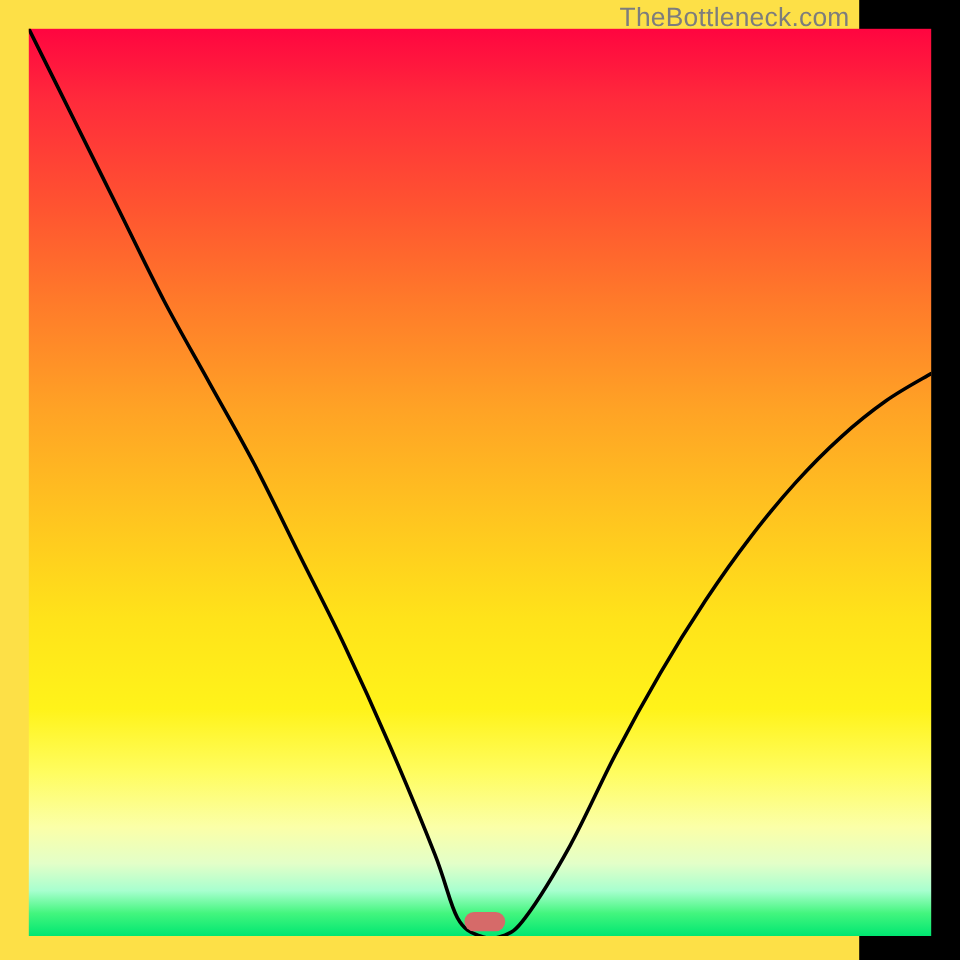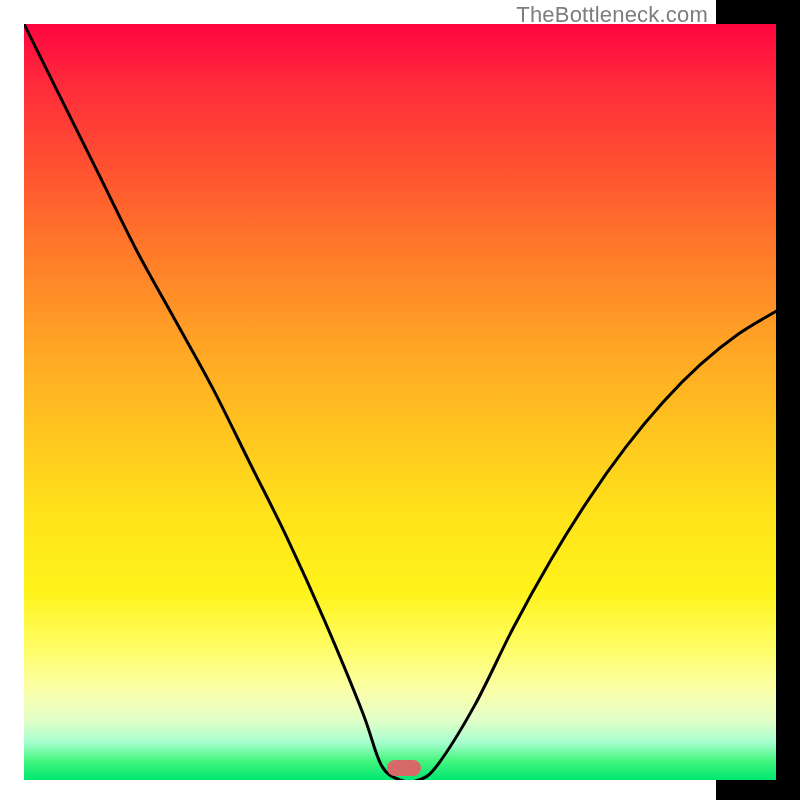--- a/index.html
+++ b/index.html
@@ -7,21 +7,21 @@
     padding: 0;
     width: 800px;
     height: 800px;
     background: #000;
     overflow: hidden;
   }
   .frame {
     position: relative;
     width: 716px;
     height: 800px;
-    background: #ffffff;
+    background: #fde047;
   }
   .plot {
     position: absolute;
     left: 24px;
     top: 24px;
     width: 752px;
     height: 756px;
     background: linear-gradient(to bottom,
       #ff0540 0%,
       #ff2b3b 8%,

